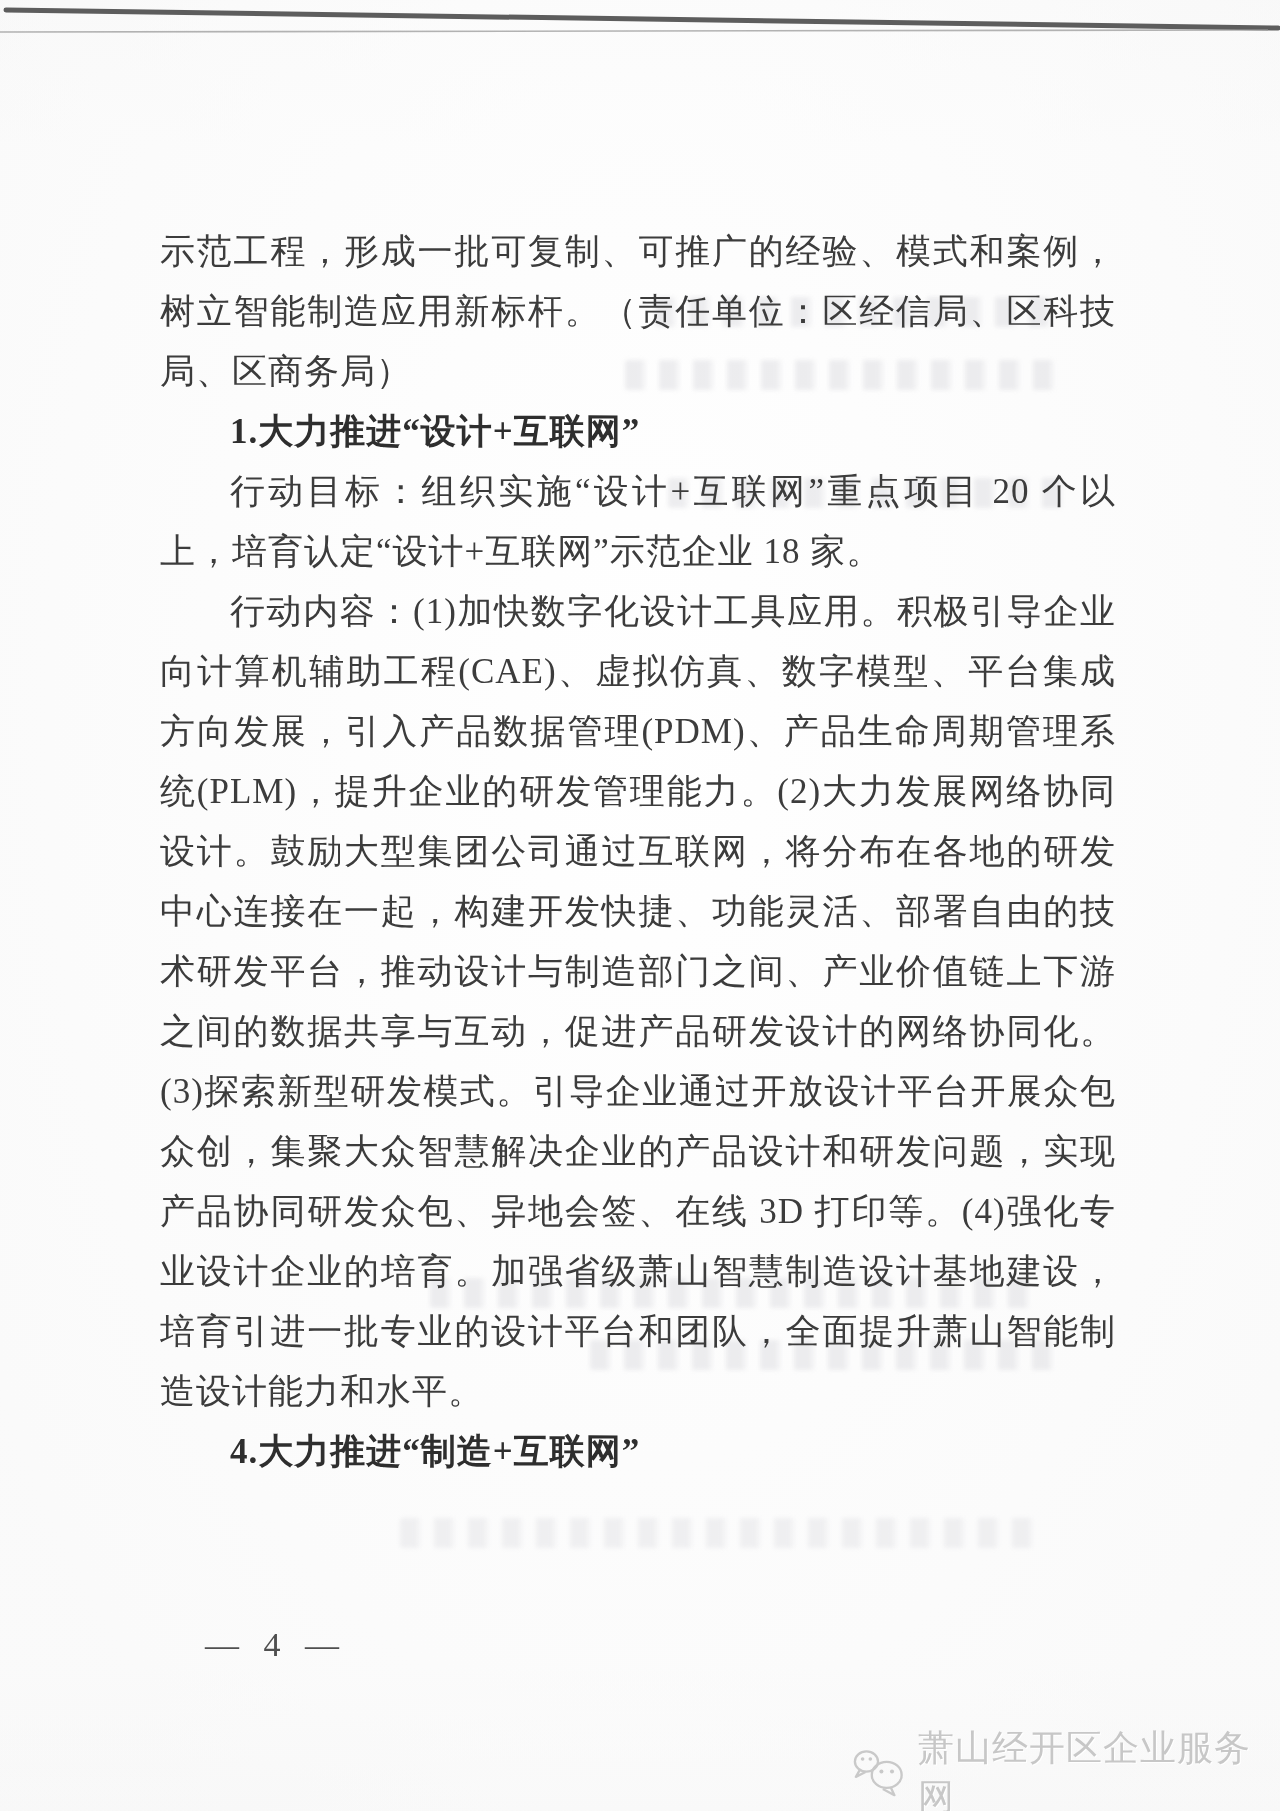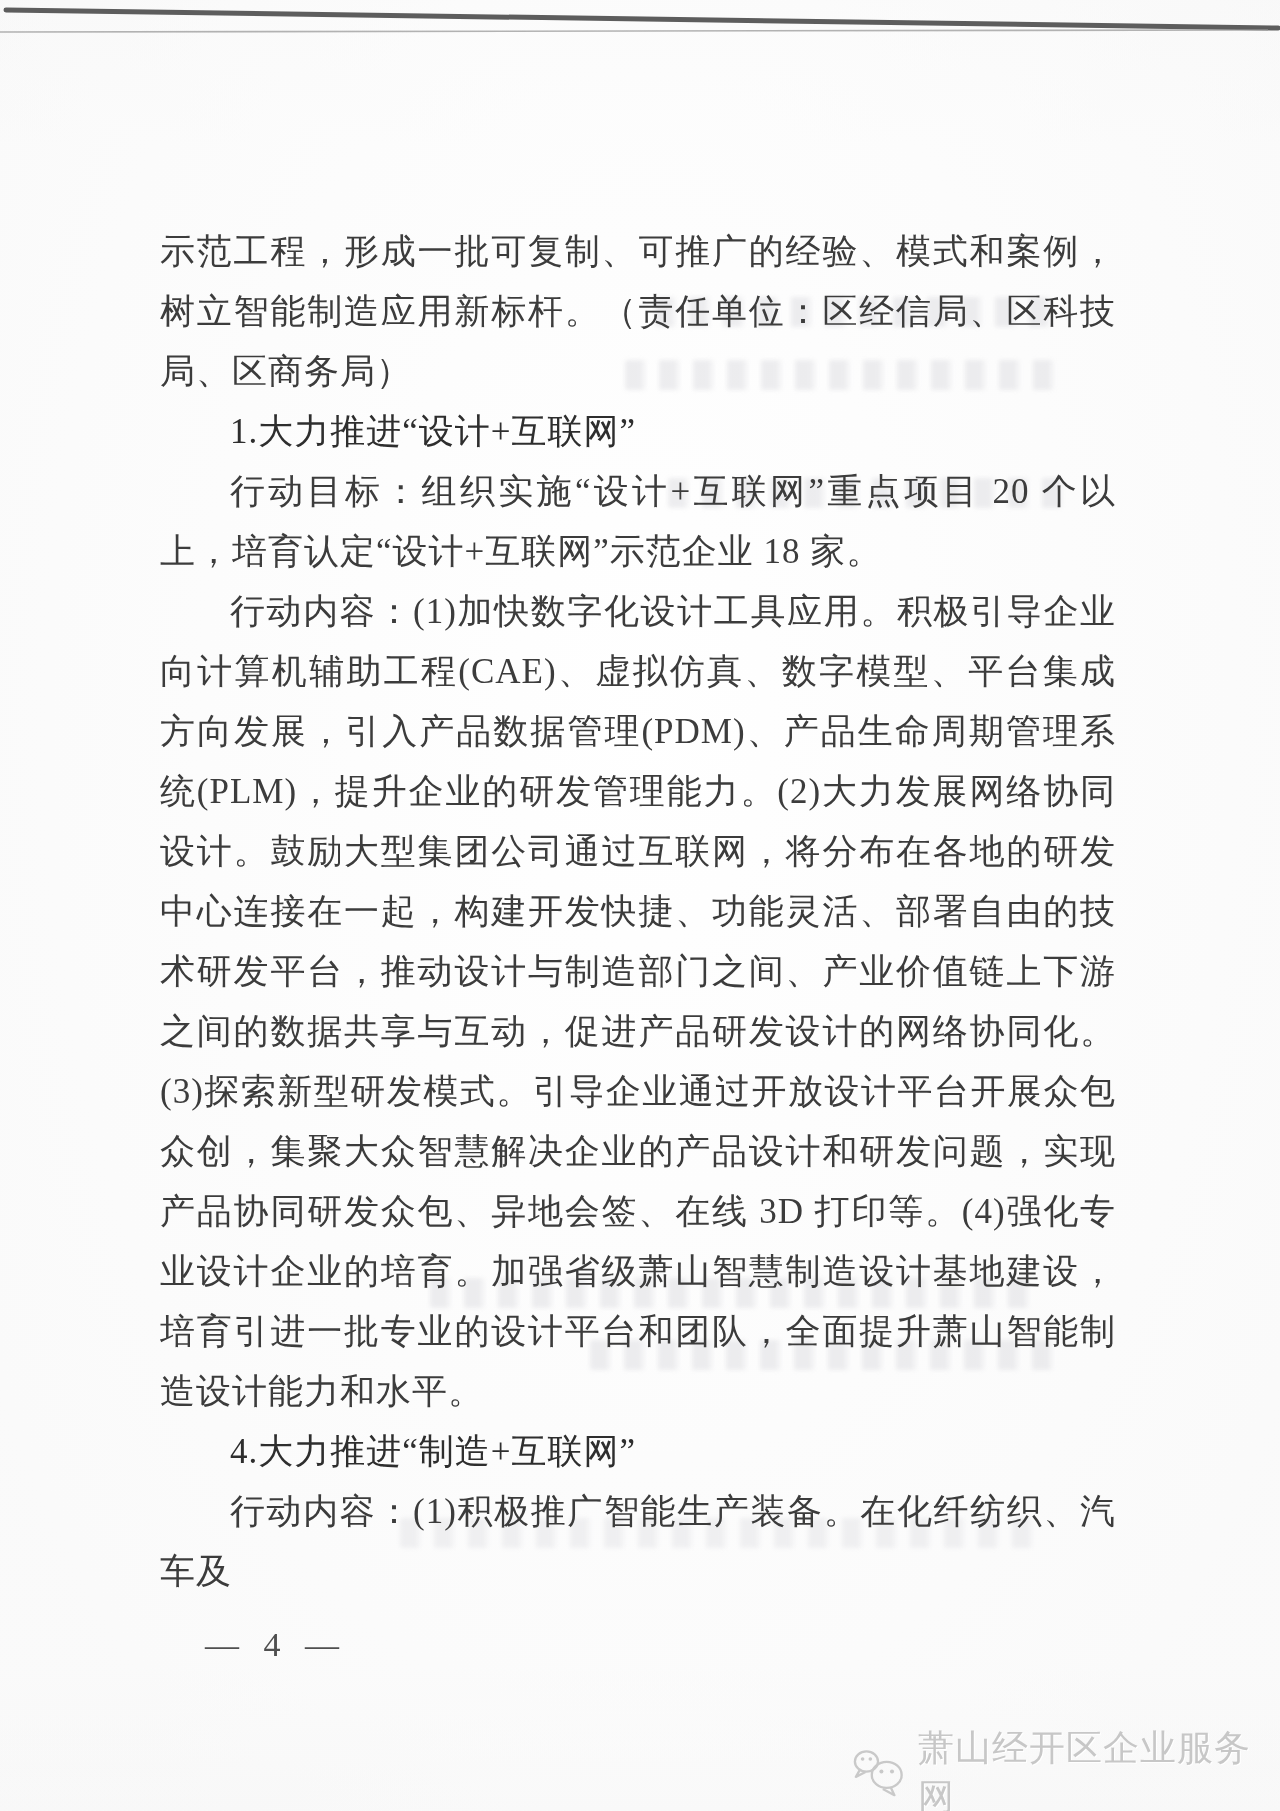--- a/index.html
+++ b/index.html
@@ -23,21 +23,21 @@
     color:#3c3c3c;
     text-align:justify;
     text-justify:inter-ideograph;
     margin-left:12px;
   }
   .content p{margin:0;padding:0;}
   .para{text-indent:70px;}
   .para.no-indent{text-indent:0;}
   .heading{
     text-indent:70px;
-    font-weight:400;
+    font-weight:700;
     color:#2e2e2e;
   }
   .pagenum{
     position:absolute;
     left:205px;top:1626px;
     font-size:34px;color:#4f4f4f;
     letter-spacing:8px;
   }
   .ghost{
     position:absolute;height:30px;
@@ -79,21 +79,20 @@
   <div class="ghost g4"></div>
   <div class="ghost g5"></div>
   <div class="ghost g6"></div>
 
   <main class="content">
     <p class="para no-indent">示范工程，形成一批可复制、可推广的经验、模式和案例，树立智能制造应用新标杆。（责任单位：区经信局、区科技局、区商务局）</p>
     <p class="heading">1.大力推进“设计+互联网”</p>
     <p class="para">行动目标：组织实施“设计+互联网”重点项目 20 个以上，培育认定“设计+互联网”示范企业 18 家。</p>
     <p class="para">行动内容：(1)加快数字化设计工具应用。积极引导企业向计算机辅助工程(CAE)、虚拟仿真、数字模型、平台集成方向发展，引入产品数据管理(PDM)、产品生命周期管理系统(PLM)，提升企业的研发管理能力。(2)大力发展网络协同设计。鼓励大型集团公司通过互联网，将分布在各地的研发中心连接在一起，构建开发快捷、功能灵活、部署自由的技术研发平台，推动设计与制造部门之间、产业价值链上下游之间的数据共享与互动，促进产品研发设计的网络协同化。(3)探索新型研发模式。引导企业通过开放设计平台开展众包众创，集聚大众智慧解决企业的产品设计和研发问题，实现产品协同研发众包、异地会签、在线 3D 打印等。(4)强化专业设计企业的培育。加强省级萧山智慧制造设计基地建设，培育引进一批专业的设计平台和团队，全面提升萧山智能制造设计能力和水平。</p>
     <p class="heading">4.大力推进“制造+互联网”</p>
-    <p class="para">行动内容：(1)积极推广智能生产装备。在化纤纺织、汽车及</p>
   </main>
 
   <div class="pagenum">— 4 —</div>
 
   <div class="watermark">
     <svg width="58" height="54" viewBox="0 0 60 56">
       <ellipse cx="17" cy="16" rx="12" ry="10.5" fill="none" stroke="#c9c9c9" stroke-width="2.4"></ellipse>
       <path d="M10 25 L6 32 L16 27" fill="none" stroke="#c9c9c9" stroke-width="2.4" stroke-linejoin="round"></path>
       <circle cx="13" cy="13.5" r="1.9" fill="#c9c9c9"></circle>
       <circle cx="21" cy="13.5" r="1.9" fill="#c9c9c9"></circle>

